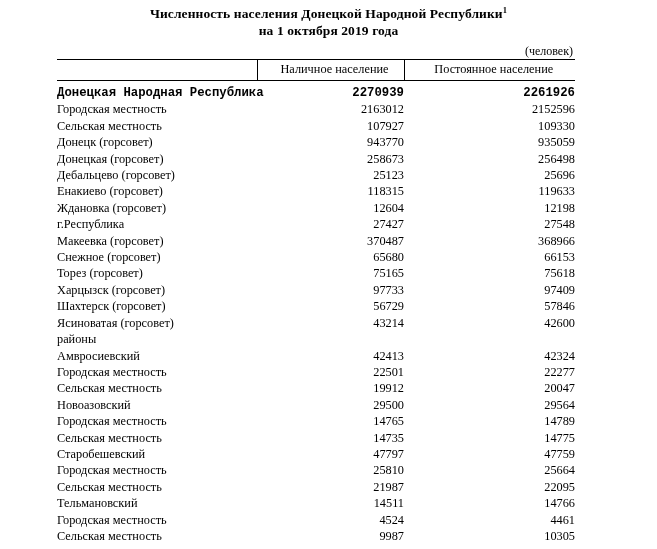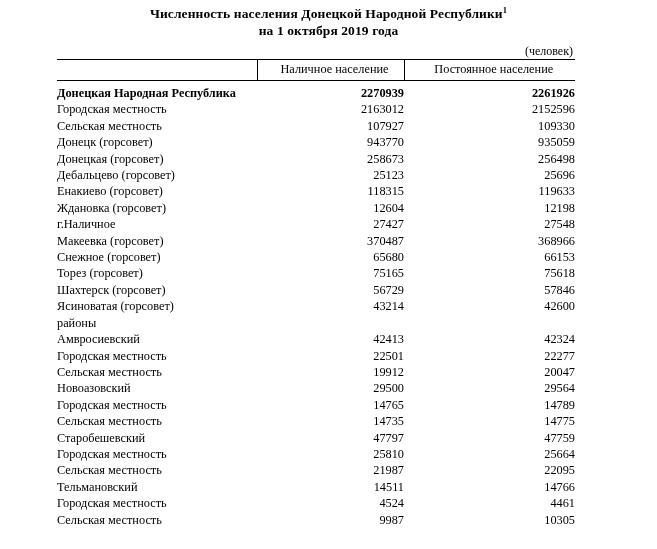--- a/index.html
+++ b/index.html
@@ -88,21 +88,21 @@
     padding: 0;
     line-height: 16.4px;
     height: 16.4px;
     vertical-align: baseline;
     white-space: nowrap;
   }
   td.name  { text-align: left; padding-left: 1px; }
   td.num   { text-align: right; padding-right: 9px; }
   td.num2  { text-align: right; padding-right: 1px; }
 
-  tr.total td { font-weight: bold; }
+  tr.total td { font-weight: bold; font-family: Liberation Mono, monospace; }
   tr.total td.name { padding-top: 4px; }
   tr.total td.num, tr.total td.num2 { padding-top: 4px; }
 </style>
 </head>
 <body>
 
 <div class="page">
 
   <div class="title-block">
     <div class="title-line">
@@ -162,40 +162,45 @@
             <td class="name">Енакиево (горсовет)</td>
             <td class="num">118315</td>
             <td class="num2">119633</td>
           </tr>
           <tr>
             <td class="name">Ждановка (горсовет)</td>
             <td class="num">12604</td>
             <td class="num2">12198</td>
           </tr>
           <tr>
-            <td class="name">г.Наличное</td>
+            <td class="name">г.Республика</td>
             <td class="num">27427</td>
             <td class="num2">27548</td>
           </tr>
           <tr>
             <td class="name">Макеевка (горсовет)</td>
             <td class="num">370487</td>
             <td class="num2">368966</td>
           </tr>
           <tr>
             <td class="name">Снежное (горсовет)</td>
             <td class="num">65680</td>
             <td class="num2">66153</td>
           </tr>
           <tr>
             <td class="name">Торез (горсовет)</td>
             <td class="num">75165</td>
             <td class="num2">75618</td>
           </tr>
           <tr>
+            <td class="name">Харцызск (горсовет)</td>
+            <td class="num">97733</td>
+            <td class="num2">97409</td>
+          </tr>
+          <tr>
             <td class="name">Шахтерск (горсовет)</td>
             <td class="num">56729</td>
             <td class="num2">57846</td>
           </tr>
           <tr>
             <td class="name">Ясиноватая (горсовет)</td>
             <td class="num">43214</td>
             <td class="num2">42600</td>
           </tr>
           <tr>

